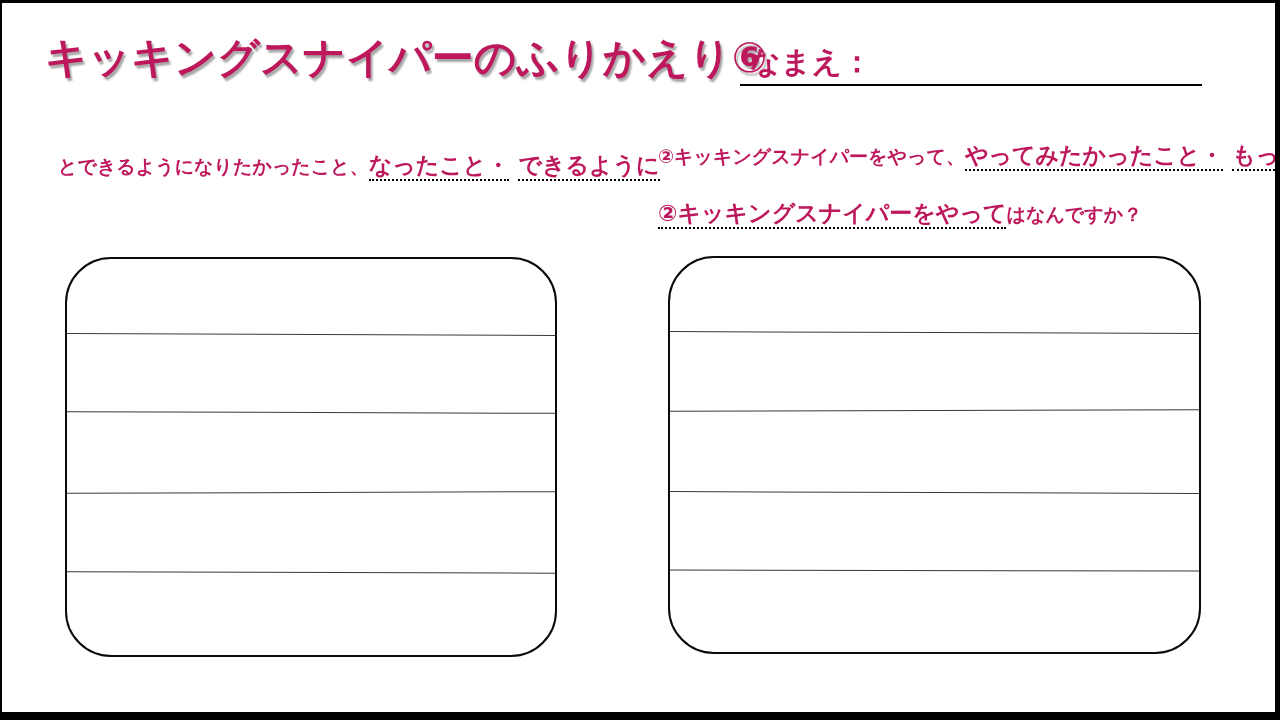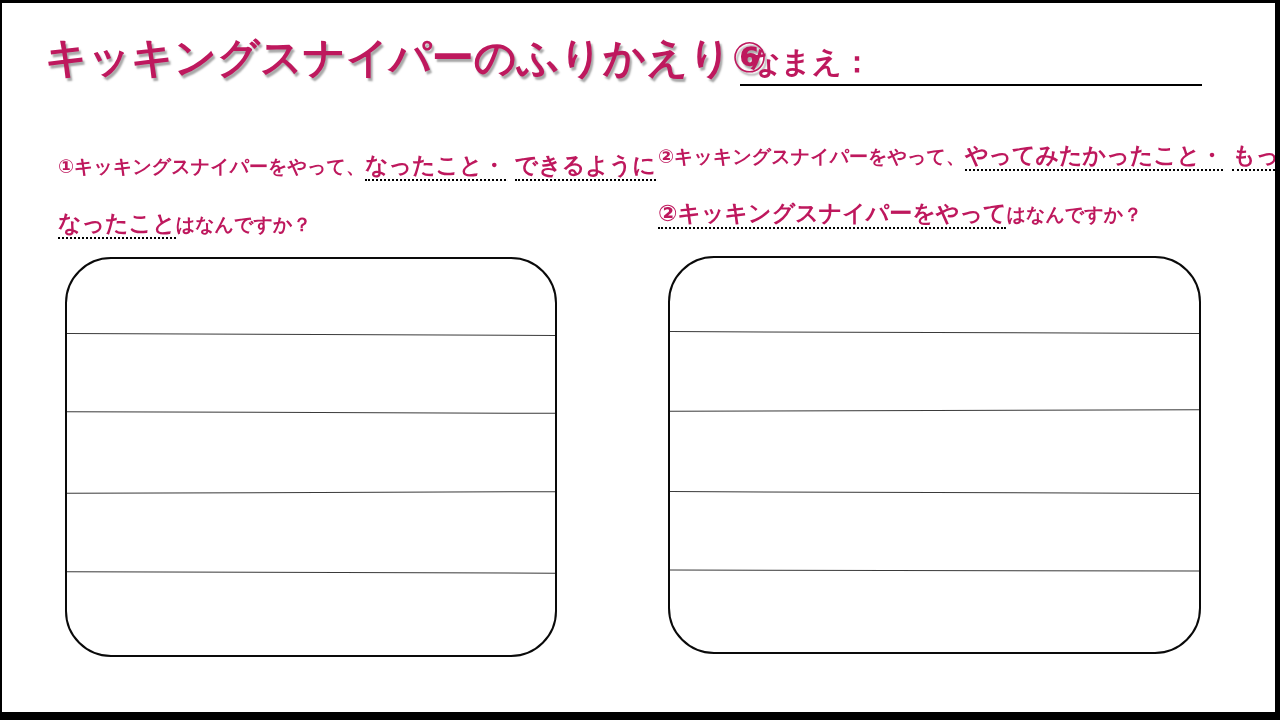--- a/index.html
+++ b/index.html
@@ -97,24 +97,21 @@
 <div id="slide">
 
   <div class="title">キッキングスナイパーのふりかえり⑥</div>
 
   <div class="name-field">
     <span class="name-label">なまえ：</span>
   </div>
 
   <div class="question q1">
     <div class="q-line">
-      <span class="seg plain">①キッキングスナイパーをやって、</span><span class="seg emph">なったこと・</span><span class="seg emph gap-l">できるように</span>
-    </div>
-    <div class="q-line">
-      <span class="seg emph">なったこと</span><span class="seg plain">はなんですか？</span>
+      <span class="seg plain">とできるようになりたかったこと、</span><span class="seg emph">なったこと・</span><span class="seg emph gap-l">できるように</span>
     </div>
   </div>
 
   <div class="question q2">
     <div class="q-line">
       <span class="seg plain">②キッキングスナイパーをやって、</span><span class="seg emph">やってみたかったこと・</span><span class="seg emph gap-l">もっ</span>
     </div>
     <div class="q-line">
       <span class="seg emph">②キッキングスナイパーをやって</span><span class="seg plain">はなんですか？</span>
     </div>

